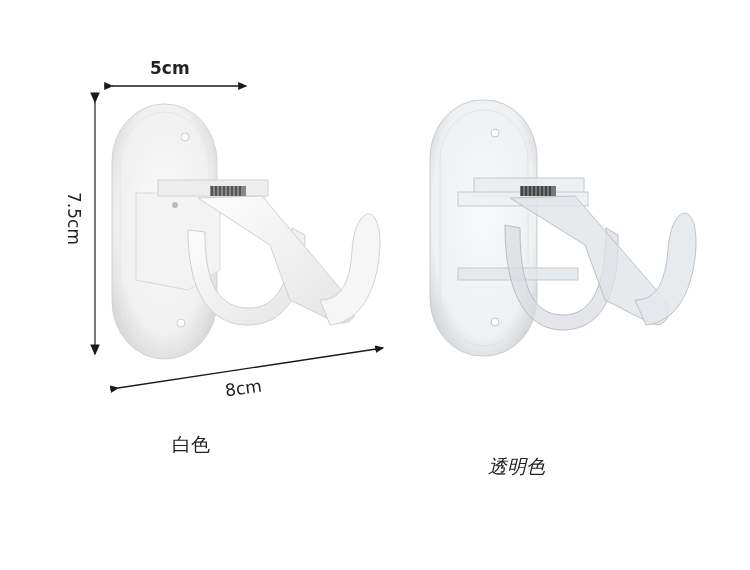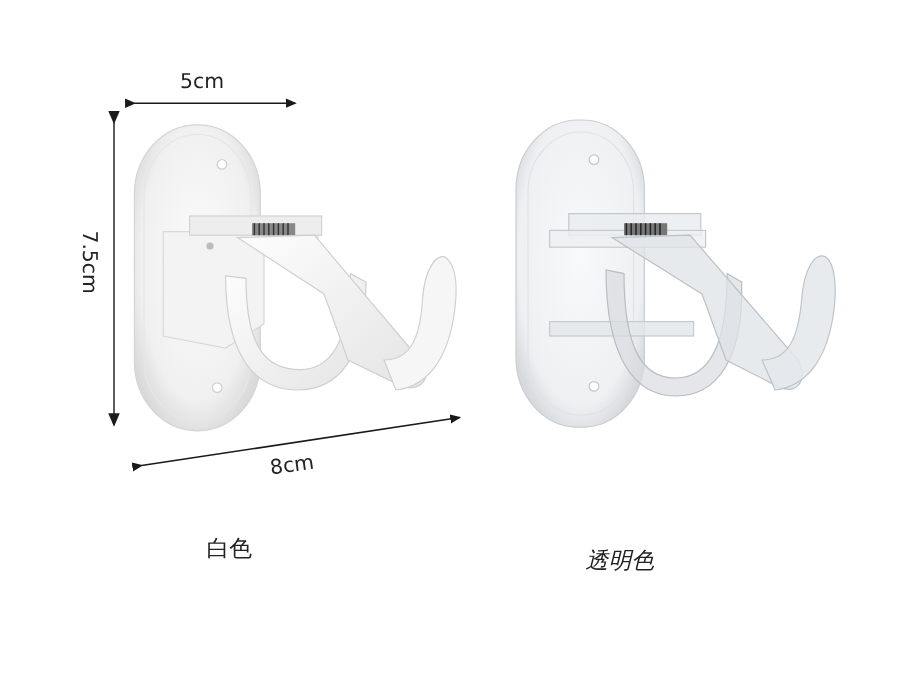--- a/index.html
+++ b/index.html
@@ -80,18 +80,18 @@
     </g>
 
     <path d="M505,225 C505,300 530,330 563,330 C597,330 620,300 618,235 L606,228 C606,290 590,315 563,315 C536,315 520,292 520,228 Z" fill="#d8dce0" fill-opacity="0.7" stroke="#b8bdc2"></path>
 
     <path d="M510,198 L575,196 L665,300 C675,318 662,330 648,322 L605,300 L585,245 Z" fill="#dfe3e7" fill-opacity="0.75" stroke="#bcc1c6"></path>
 
     <path d="M635,300 C655,300 665,285 668,250 C670,222 680,210 688,214 C696,220 698,240 694,265 C688,300 672,322 646,325 Z" fill="#e4e8eb" fill-opacity="0.85" stroke="#bec3c8"></path>
   </g>
 </svg>
 
-<div class="dim-label" style="left:150px;top:58px;">5cm</div>
+<div class="dim-label" style="left:150px;top:58px;font-weight:bold;">5cm</div>
 <div class="dim-label" style="left:57px;top:215px;transform:rotate(90deg);transform-origin:left top;left:84px;top:192px;">7.5cm</div>
 <div class="dim-label" style="left:225px;top:378px;transform:rotate(-8deg);">8cm</div>
 
-<div class="caption" style="left:172px;top:444px;">白色</div>
+<div class="caption" style="left:172px;top:432px;">白色</div>
 <div class="caption" style="left:488px;top:454px;font-style:italic;">透明色</div>
 
 </body></html>

